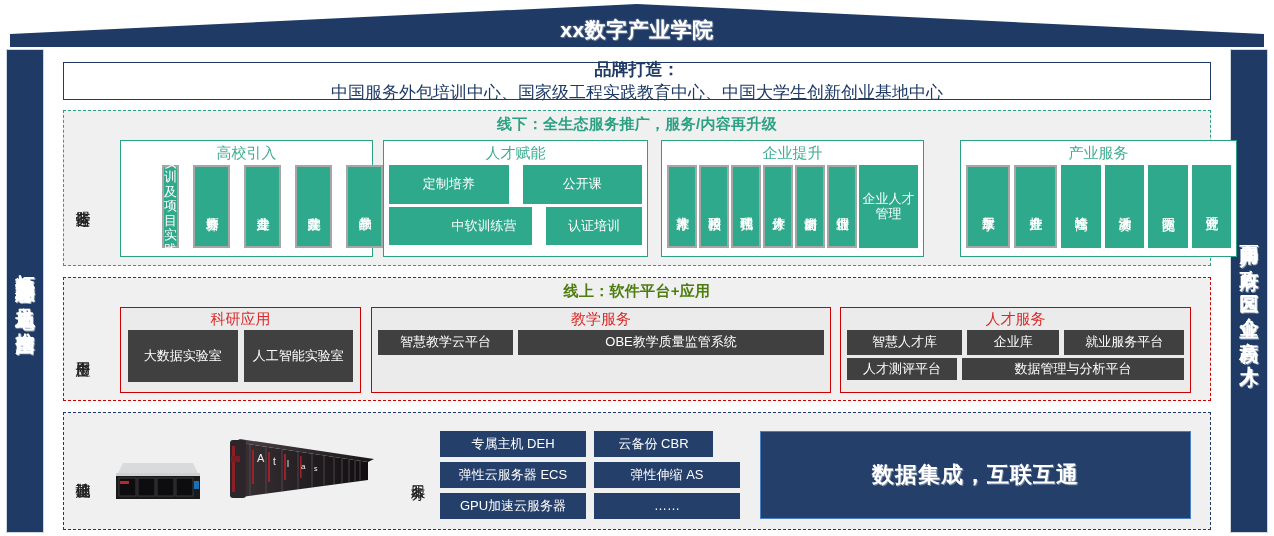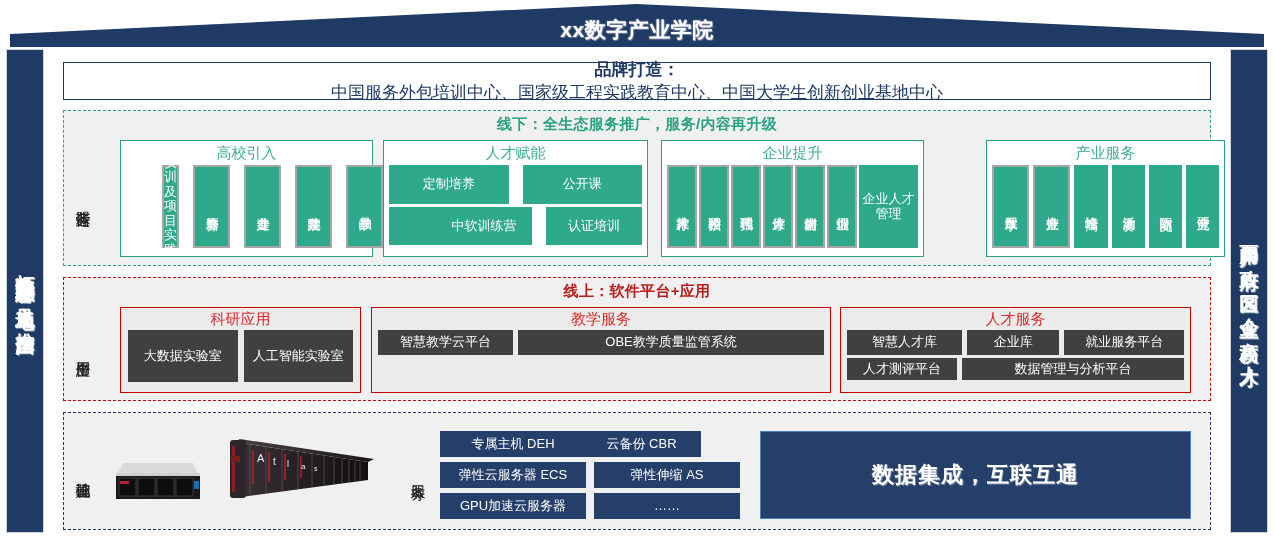--- a/index.html
+++ b/index.html
@@ -48,21 +48,21 @@
   .section{position:absolute;box-sizing:border-box;background:#f0f0f0;}
   .sec-green{left:63px;top:110px;width:1148px;height:156px;border:1.5px dashed #2aa183;}
   .sec-red{left:63px;top:277px;width:1148px;height:124px;border:1.5px dashed #cc0000;}
   .sec-blue{left:63px;top:412px;width:1148px;height:118px;border:1.5px dashed #1e3a65;}
 
   .sec-title{
     position:absolute;left:0;top:4px;width:100%;text-align:center;
     font-size:15px;font-weight:bold;letter-spacing:.3px;
   }
   .sec-title.green{color:#2aa183;}
-  .sec-title.red{color:#b91c1c;}
+  .sec-title.red{color:#4d7c0f;}
 
   
   .vlabel{
     position:absolute;
     display:flex;align-items:center;justify-content:center;
   }
   .vlabel span{
     writing-mode:vertical-rl;text-orientation:upright;
     font-size:15px;line-height:1.08;color:#222;white-space:pre;letter-spacing:0px;
   }
@@ -175,21 +175,21 @@
       <div class="tile-g bord vert" style="width:30px;">人才推荐</div>
       <div class="tile-g bord vert" style="width:30px;">校园招聘</div>
       <div class="tile-g bord vert" style="width:30px;">代理招聘</div>
       <div class="tile-g bord vert" style="width:30px;">人才评价</div>
       <div class="tile-g bord vert" style="width:30px;">岗前培训</div>
       <div class="tile-g bord vert" style="width:30px;">行业培训</div>
       <div class="tile-g" style="flex:1;">企业人才管理</div>
     </div>
   </div>
 
-  <div class="g-group" style="left:986px;top:140px;width:239px;height:117px;">
+  <div class="g-group" style="left:960px;top:140px;width:277px;height:117px;">
     <div class="g-head">产业服务</div>
     <div class="g-row" style="height:88px;gap:4px;">
       <div class="tile-g bord vert" style="flex:1;">数字展厅</div>
       <div class="tile-g bord vert" style="flex:1;">产业推介</div>
       <div class="tile-g vert" style="flex:1;">高峰论坛</div>
       <div class="tile-g vert" style="flex:1;">大赛活动</div>
       <div class="tile-g vert" style="flex:1;">国际交流</div>
       <div class="tile-g vert" style="flex:1;">产业研究</div>
     </div>
   </div>
@@ -294,21 +294,21 @@
       <text x="86" y="39" fill="#f0eff0" font-family="Liberation Sans, sans-serif" font-size="7">s</text>
       <rect x="3" y="24" width="9" height="6" fill="#7a1b20"></rect>
     </svg>
   </div>
 
   <div class="vlabel" style="left:404px;top:430px;width:28px;height:88px;">
     <span>云服务</span>
   </div>
 
   <div class="tile-b" style="position:absolute;left:440px;top:431px;width:146px;height:26px;">专属主机 DEH</div>
-  <div class="tile-b" style="position:absolute;left:582px;top:431px;width:119px;height:26px;">云备份 CBR</div>
+  <div class="tile-b" style="position:absolute;left:594px;top:431px;width:119px;height:26px;">云备份 CBR</div>
   <div class="tile-b" style="position:absolute;left:440px;top:462px;width:146px;height:26px;">弹性云服务器 ECS</div>
   <div class="tile-b" style="position:absolute;left:594px;top:462px;width:146px;height:26px;">弹性伸缩 AS</div>
   <div class="tile-b" style="position:absolute;left:440px;top:493px;width:146px;height:26px;">GPU加速云服务器</div>
   <div class="tile-b" style="position:absolute;left:594px;top:493px;width:146px;height:26px;">……</div>
 
   <div class="bigblue" style="left:760px;top:431px;width:431px;height:88px;">数据集成，互联互通</div>
 
 </div>
 
 </body></html>

